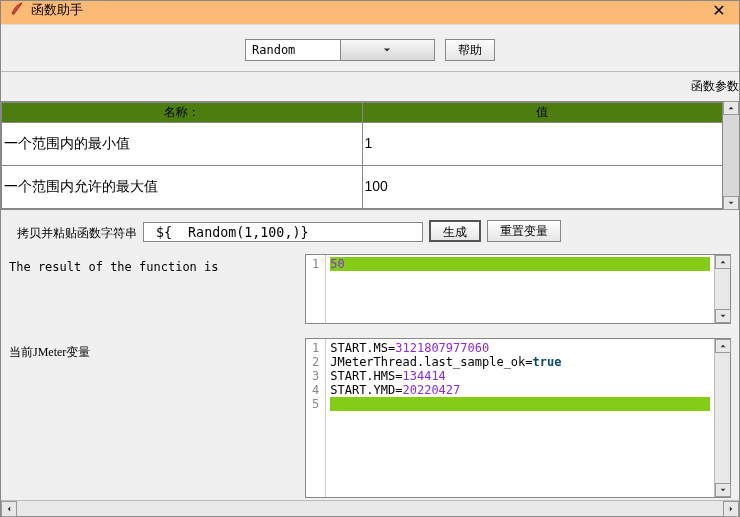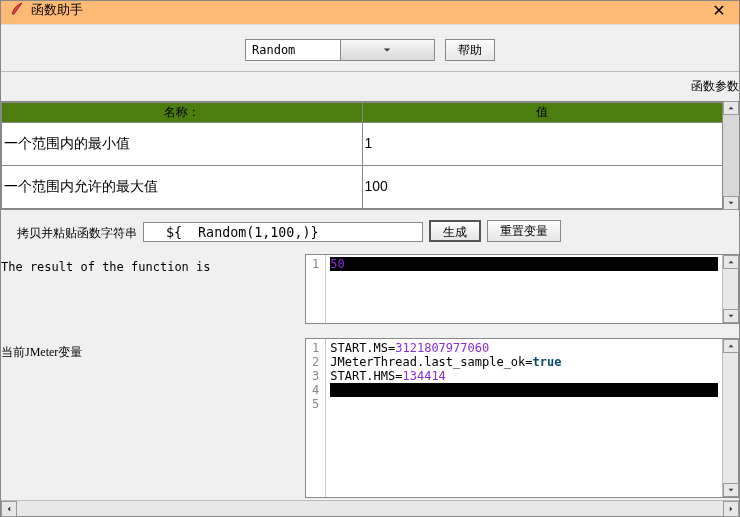--- a/index.html
+++ b/index.html
@@ -22,28 +22,28 @@
 .paramhead>div:last-child{border-right:none}
 .paramrow{display:flex;background:#fff;border-bottom:1px solid #888}
 .paramrow>div{flex:1;border-right:1px solid #888;padding:12px 2px;font-size:14px}
 .paramrow>div:last-child{border-right:none}
 .side-scroll{width:16px;display:flex;flex-direction:column}
 .sbtn{width:16px;height:14px;background:#e8e8e8;border:1px solid #999;display:flex;align-items:center;justify-content:center}
 .params-wrap{display:flex}
 .params-body{flex:1}
 .strrow{display:flex;align-items:flex-end;gap:6px;padding:10px 16px}
 .strrow label{white-space:nowrap}
-.strinput{flex:1;border:1px solid #888;background:#fff;padding:2px 22px;height:20px;font-family:Consolas,monospace;max-width:280px}
-.resrow{display:flex;align-items:flex-start;gap:8px;padding:2px 0}
+.strinput{flex:1;border:1px solid #888;background:#fff;padding:2px 12px;height:20px;font-family:Consolas,monospace;max-width:280px}
+.resrow{display:flex;align-items:flex-start;padding:2px 8px}
 .reslabel{font-family:Consolas,monospace;padding-top:6px;white-space:pre;width:296px}
 .codebox{flex:1;border:1px solid #888;background:#fff;min-height:70px;display:flex;position:relative}
 .gutter{background:#fff;border-right:1px solid #ccc;padding:2px 6px;text-align:right;color:#888;font-family:Consolas,monospace}
 .codebody{flex:1;padding:2px 4px;font-family:Consolas,monospace}
 .codeline{white-space:pre}
-.hl{background:#000000}
+.hl{background:#84cc16}
 .vscroll{width:16px;background:#e8e8e8;border-left:1px solid #bbb;display:flex;flex-direction:column;justify-content:space-between}
 .num{color:#8a2be2}
 .kw{color:#0c4a6e;font-weight:bold}
 .big{min-height:160px}
 .bottom-scroll{height:16px;background:#e8e8e8;border-top:1px solid #bbb;margin:0;display:flex;justify-content:space-between}
 .hbtn{width:16px;height:16px;background:#e8e8e8;border:1px solid #999;display:flex;align-items:center;justify-content:center}
 </style>
 </head>
 <body>
 
@@ -134,20 +134,21 @@
   </div>
 
   <div class="resrow" style="margin-top:10px">
     <div class="reslabel" style="font-family:SimSun">当前JMeter变量</div>
     <div class="codebox big">
       <div class="gutter">1<br>2<br>3<br>4<br>5</div>
       <div class="codebody" id="varsbody">
           <div class="codeline">START.MS=<span class="num">3121807977060</span></div>
           <div class="codeline">JMeterThread.last_sample_ok=<span class="kw">true</span></div>
           <div class="codeline">START.HMS=<span class="num">134414</span></div>
+          <div class="codeline">START.YMD=<span class="num">20220427</span></div>
           <div class="codeline hl">&nbsp;</div>
         </div>
       <div class="vscroll">
         <div class="sbtn">
             <svg width="6" height="6" viewBox="0 0 10 10">
               <path d="M1 7 L5 3 L9 7 Z" fill="#333"></path>
             </svg>
           </div>
         <div style="flex:1"></div>
         <div class="sbtn">

